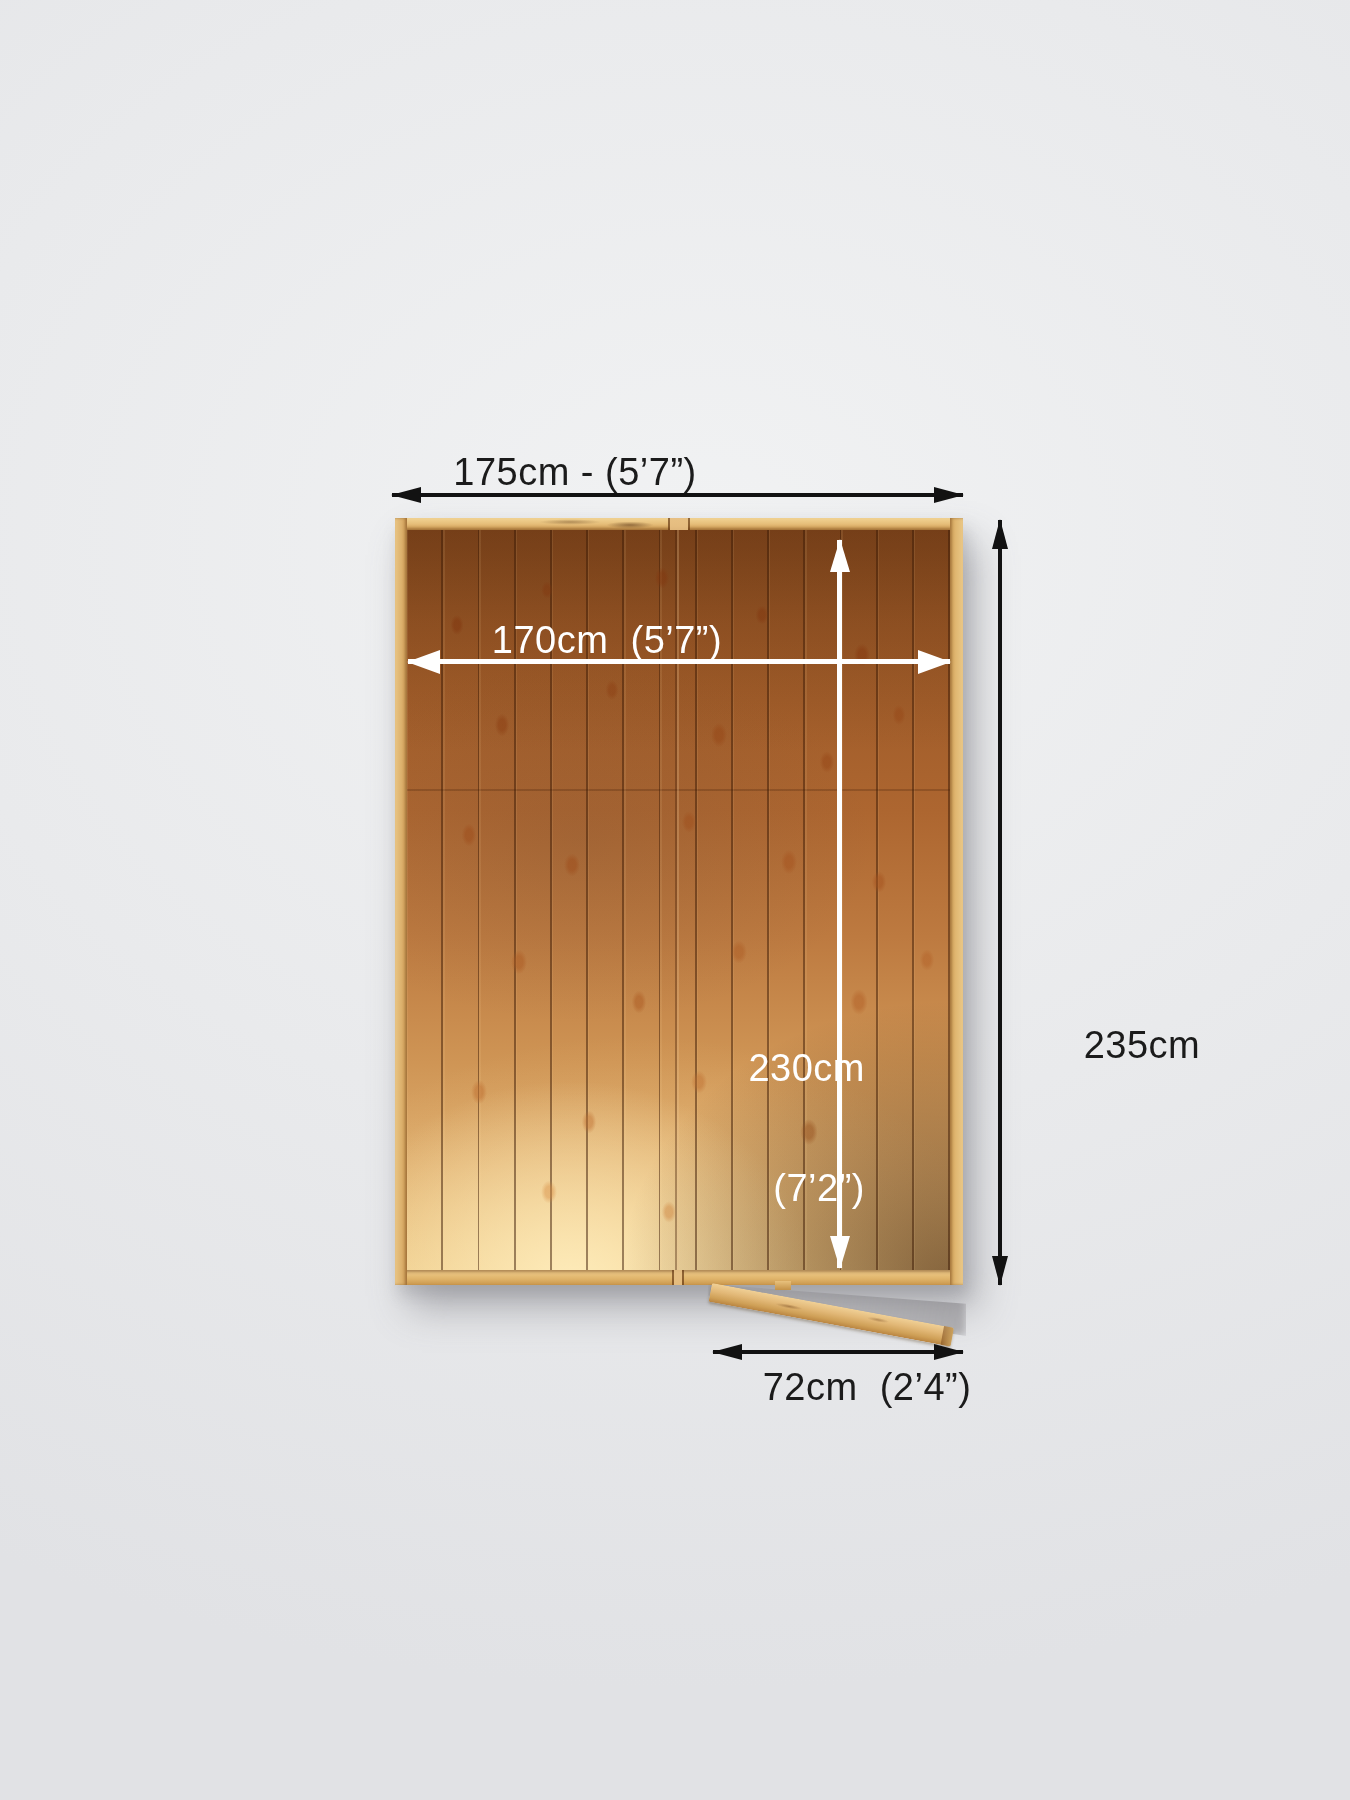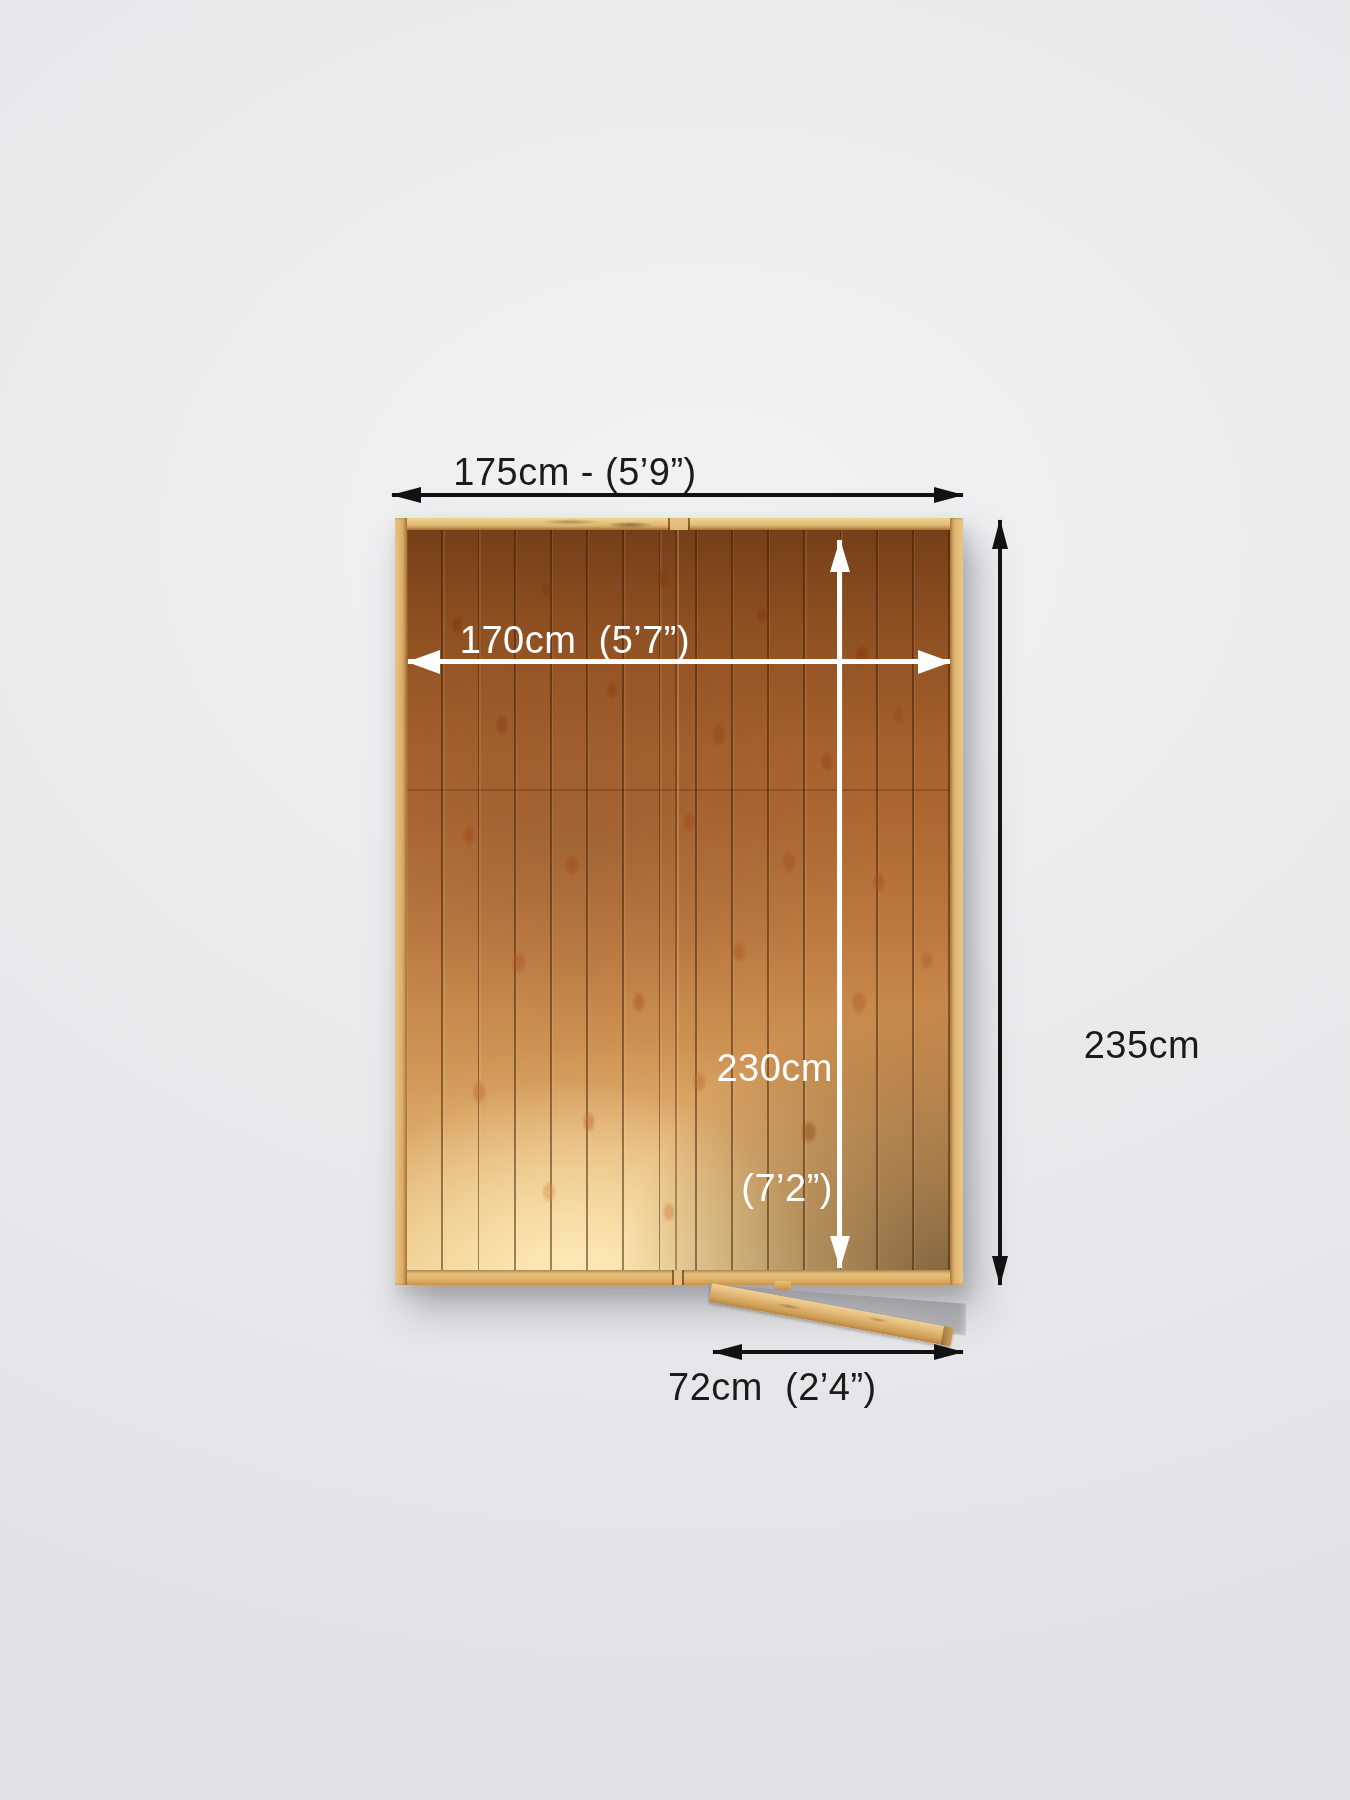--- a/index.html
+++ b/index.html
@@ -141,26 +141,26 @@
 
   #arr-outer-width {left:392px;top:493px;width:571px;height:4px;}
   #arr-inner-width {left:408px;top:659px;width:542px;height:5px;}
   #arr-outer-depth {left:998px;top:520px;width:4px;height:765px;}
   #arr-inner-depth {left:837px;top:540px;width:5px;height:728px;}
   #arr-door-width  {left:713px;top:1350px;width:250px;height:4px;}
 
   
   .label{position:absolute;font-size:38px;line-height:44px;white-space:pre;letter-spacing:.5px;}
   .label.dark{color:var(--label-dark,#1b1b1b);}
-  .label.light{color:var(--label-light,#ffffff);}
+  .label.light{color:var(--label-light,#ffffff);margin-left:32px;}
   #lbl-outer-width{left:395px;top:450px;width:360px;text-align:center;}
   #lbl-inner-width{left:395px;top:618px;width:360px;text-align:center;}
   #lbl-outer-depth{left:1022px;top:940px;width:240px;text-align:center;line-height:42px;}
   #lbl-inner-depth{left:595px;top:968px;width:238px;text-align:right;line-height:40px;}
-  #lbl-door-width {left:668px;top:1365px;width:320px;text-align:left;}
+  #lbl-door-width {left:707px;top:1365px;width:320px;text-align:center;}
 </style>
 </head>
 <body>
 
 <div class="scene">
 
   <div class="shed">
     <div class="interior">
       <div class="knots"></div>
     </div>
@@ -194,21 +194,21 @@
   </div>
   <div class="dim light" id="arr-inner-depth">
     <span class="ah ah-n"></span>
     <span class="ah ah-s"></span>
   </div>
   <div class="dim dark" id="arr-door-width">
     <span class="ah ah-w"></span>
     <span class="ah ah-e"></span>
   </div>
 
-  <div class="label dark" id="lbl-outer-width">175cm - (5’9”)</div>
+  <div class="label dark" id="lbl-outer-width">175cm - (5’7”)</div>
   <div class="label light" id="lbl-inner-width">170cm  (5’7”)</div>
   <div class="label dark" id="lbl-outer-depth">
     <div>235cm</div>
   </div>
   <div class="label light" id="lbl-inner-depth">
     <div>230cm</div>
     <div>(7’2”)</div>
   </div>
   <div class="label dark" id="lbl-door-width">72cm  (2’4”)</div>
 

